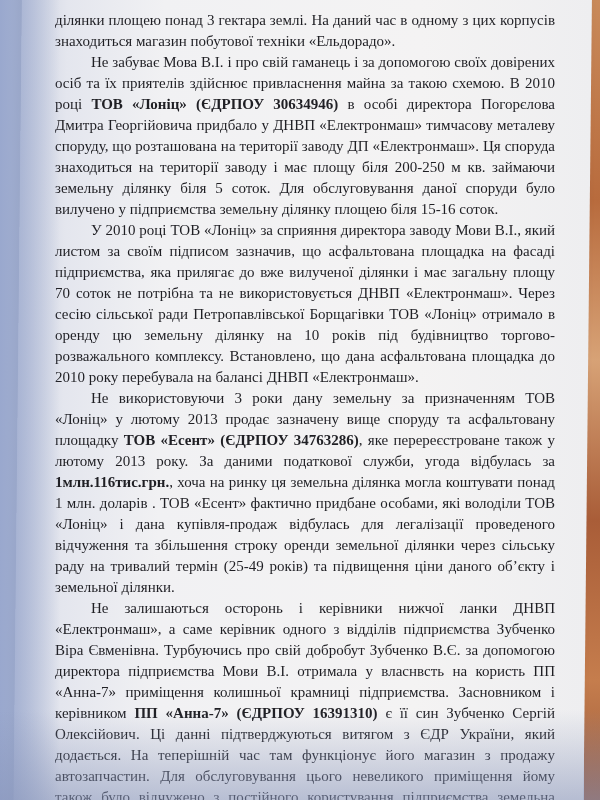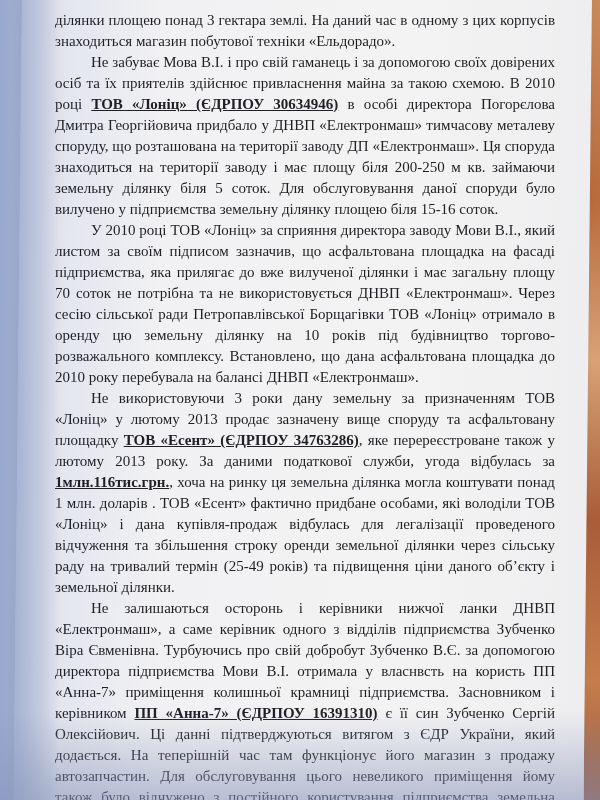--- a/index.html
+++ b/index.html
@@ -29,21 +29,21 @@
     background: linear-gradient(180deg, rgba(160,170,200,0), rgba(135,148,185,0.55));
     pointer-events: none;
   }
   .text {
     position: absolute; left: 55px; top: 10px; width: 500px;
     font-size: 15px; line-height: 21px; color: #1f1f24;
     text-align: justify;
   }
   .text p { margin: 0; }
   .text p.indent { text-indent: 36px; }
-  b { font-weight: bold; text-decoration: underline; }
+  b { font-weight: bold; }
 </style>
 </head>
 <body>
 
 <div class="fabric"></div>
 <div class="paper"></div>
 
 <div class="text">
   <p><span>ділянки площею понад 3 гектара землі. На даний час в одному з цих корпусів знаходиться магазин побутової техніки «Ельдорадо».</span></p>
   <p class="indent"><span>Не забуває Мова В.І. і про свій гаманець і за допомогою своїх довірених осіб  та їх приятелів здійснює привласнення майна  за такою схемою.  В 2010 році </span><b>ТОВ «Лоніц» (ЄДРПОУ 30634946)</b><span>  в особі директора Погорєлова Дмитра Георгійовича придбало у ДНВП «Електронмаш» тимчасову металеву споруду, що розташована на території заводу ДП «Електронмаш». Ця споруда знаходиться на території заводу  і має площу біля 200-250 м кв. займаючи земельну ділянку біля 5 соток. Для обслуговування даної споруди було вилучено у підприємства земельну ділянку площею біля 15-16 соток.</span></p>

